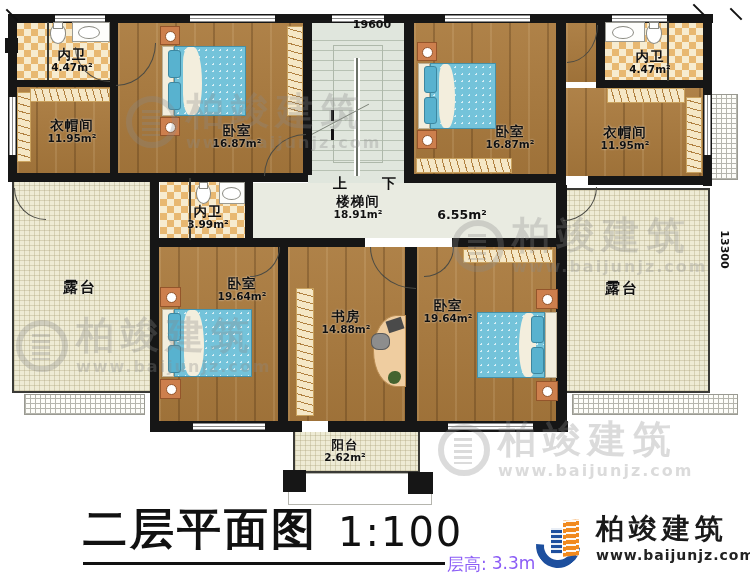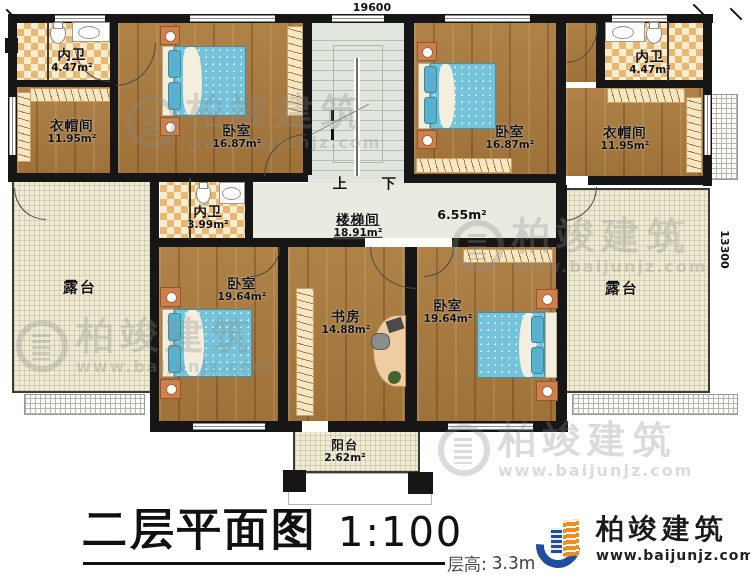--- a/index.html
+++ b/index.html
@@ -80,21 +80,21 @@
                   background:repeating-linear-gradient(180deg,#8a8a8a 0 3px,transparent 3px 6px);}
   .wm-name{font-size:38px;font-weight:800;letter-spacing:7px;line-height:1;}
   .wm-url{font-size:16px;font-weight:700;letter-spacing:2px;line-height:1.2;margin-top:3px;}
   
   .f-area{position:absolute;left:447px;top:441px;z-index:60;display:flex;align-items:baseline;gap:6px;color:#111;}
   .f-area .al{font-size:18px;font-weight:500;}
   .f-area .av{font-size:21px;font-weight:500;}
   .f-title{position:absolute;left:83px;top:505px;z-index:60;font-size:44px;font-weight:800;letter-spacing:3px;color:#111;line-height:1.1;}
   .f-scale{position:absolute;left:338px;top:509px;z-index:60;font-size:40px;font-weight:400;letter-spacing:2px;color:#111;}
   .f-underline{position:absolute;left:83px;top:562px;width:362px;height:3px;background:#111;z-index:60;}
-  .f-height{position:absolute;left:447px;top:553px;z-index:60;font-size:17px;font-weight:500;color:#404040;display:flex;gap:5px;}
+  .f-height{position:absolute;left:447px;top:553px;z-index:60;font-size:17px;font-weight:500;color:#8b5cf6;display:flex;gap:5px;}
   .brand{position:absolute;left:536px;top:514px;z-index:60;display:flex;align-items:flex-start;}
   .brand-icon{width:54px;height:58px;position:relative;flex:0 0 auto;}
   .swoosh{position:absolute;left:0;top:10px;width:44px;height:44px;border-radius:50%;box-sizing:border-box;
           border:8px solid #1d4f9e;border-top-color:transparent;border-right-color:transparent;transform:rotate(-40deg);}
   .bldg-blue{position:absolute;left:15px;top:14px;width:11px;height:26px;background:#1d4f9e;
              background-image:repeating-linear-gradient(180deg,rgba(255,255,255,.9) 0 2px,transparent 2px 5px);}
   .bldg-orange{position:absolute;left:27px;top:6px;width:16px;height:36px;background:#f18a1f;transform:skewY(-6deg);
              background-image:repeating-linear-gradient(180deg,rgba(255,255,255,.95) 0 2px,transparent 2px 6px);}
   .brand-text{margin-left:6px;}
   .brand-name{font-size:28px;font-weight:800;letter-spacing:5px;color:#1a1a1a;line-height:1.1;}
@@ -252,21 +252,21 @@
   <span class="ra">4.47m²</span>
 </div>
 <div class="lbl" style="left:72px;top:131px;">
   <span class="rn">衣帽间</span>
   <span class="ra">11.95m²</span>
 </div>
 <div class="lbl" style="left:237px;top:136px;">
   <span class="rn">卧室</span>
   <span class="ra">16.87m²</span>
 </div>
-<div class="lbl" style="left:358px;top:225px;text-decoration:underline;">
+<div class="lbl" style="left:358px;top:207px;">
   <span class="rn">楼梯间</span>
   <span class="ra">18.91m²</span>
 </div>
 <div class="lbl" style="left:462px;top:215px;">
   <span class="ra" style="font-size:12.5px">6.55m²</span>
 </div>
 <div class="lbl" style="left:510px;top:137px;">
   <span class="rn">卧室</span>
   <span class="ra">16.87m²</span>
 </div>
@@ -300,21 +300,21 @@
   <span class="rn">卧室</span>
   <span class="ra">19.64m²</span>
 </div>
 <div class="lbl" style="left:345px;top:451px;">
   <span class="rn" style="font-size:12.5px">阳台</span>
   <span class="ra">2.62m²</span>
 </div>
 <div class="updown" style="left:340px;top:184px;">上</div>
 <div class="updown" style="left:389px;top:184px;">下</div>
 
-<div class="dim" style="left:340px;top:1px;width:64px;">19600</div>
+<div class="dim" style="left:340px;top:18px;width:64px;">19600</div>
 <div class="dim" style="left:694px;top:243px;width:60px;transform:rotate(90deg);">13300</div>
 
 <div class="wm" style="left:126px;top:92px;">
   <div class="wm-icon"></div>
   <div>
       <div class="wm-name">柏竣建筑</div>
        <div class="wm-url">www.baijunjz.com</div>
     </div>
 </div>
 <div class="wm" style="left:452px;top:216px;">

